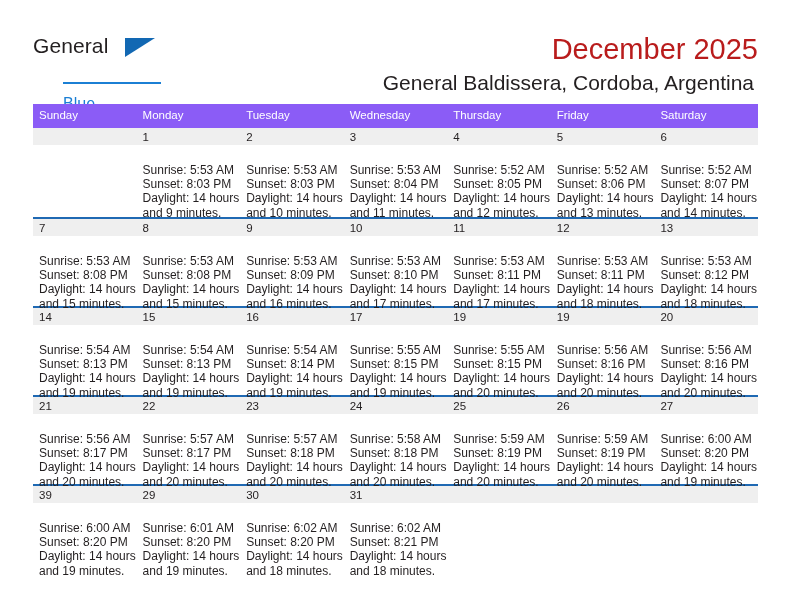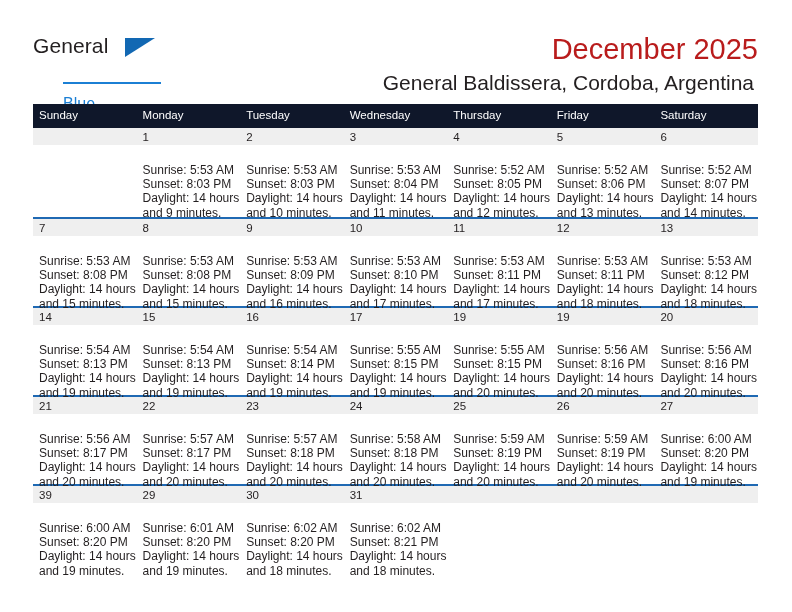--- a/index.html
+++ b/index.html
@@ -100,21 +100,21 @@
   
   .calendar {
     position: absolute;
     left: 33px;
     top: 104px;
     width: 725px;
     border-collapse: collapse;
     table-layout: fixed;
   }
   .calendar th {
-    background: #0f172a;
+    background: #8b5cf6;
     color: #ffffff;
     font-size: 11.5px;
     font-weight: normal;
     text-align: left;
     padding: 5px 0 6px 6px;
     line-height: 13px;
     border: none;
   }
   .calendar td {
     vertical-align: top;

